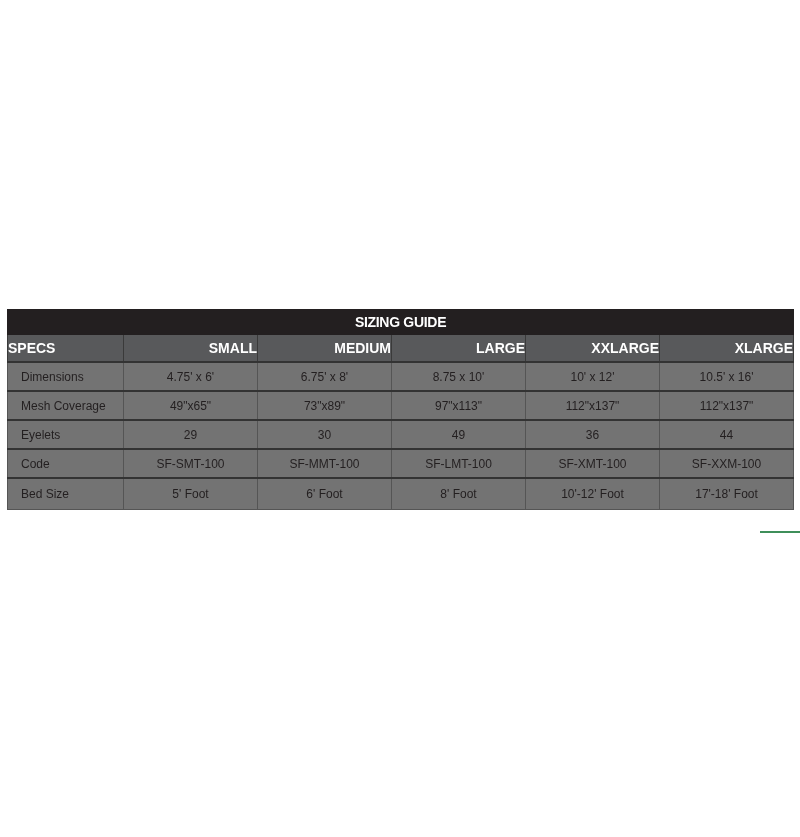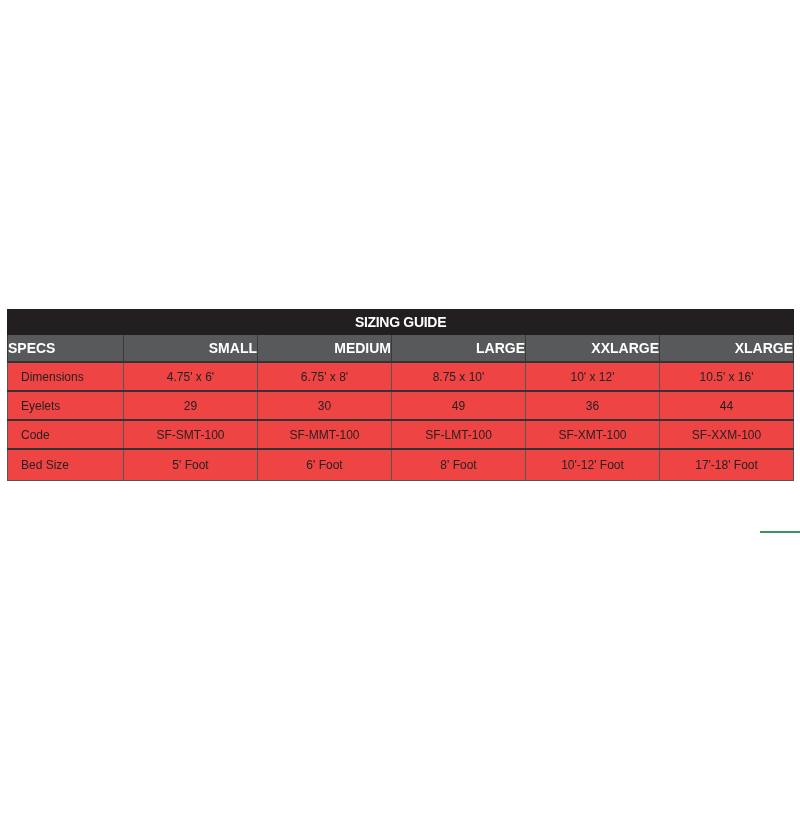--- a/index.html
+++ b/index.html
@@ -59,21 +59,21 @@
       text-align: left;
     }
     .data-row td {
       height: 27px;
       padding: 0;
       font-size: 12px;
       color: #231f20;
       text-align: center;
       border: 1px solid #555555;
       border-top: 2px solid #333333;
-      background: #ef4444;
+      background: #737373;
     }
     .data-row td.spec-label {
       text-align: left;
       padding-left: 13px;
     }
     .data-row.tall td { height: 30px; }
     .green-accent {
       position: absolute;
       left: 760px;
       top: 531px;
@@ -111,20 +111,28 @@
     <tbody>
       <tr class="data-row">
         <td class="spec-label">Dimensions</td>
         <td>4.75' x 6'</td>
         <td>6.75' x 8'</td>
         <td>8.75 x 10'</td>
         <td>10' x 12'</td>
         <td>10.5' x 16'</td>
       </tr>
       <tr class="data-row">
+        <td class="spec-label">Mesh Coverage</td>
+        <td>49"x65"</td>
+        <td>73"x89"</td>
+        <td>97"x113"</td>
+        <td>112"x137"</td>
+        <td>112"x137"</td>
+      </tr>
+      <tr class="data-row">
         <td class="spec-label">Eyelets</td>
         <td>29</td>
         <td>30</td>
         <td>49</td>
         <td>36</td>
         <td>44</td>
       </tr>
       <tr class="data-row">
         <td class="spec-label">Code</td>
         <td>SF-SMT-100</td>

